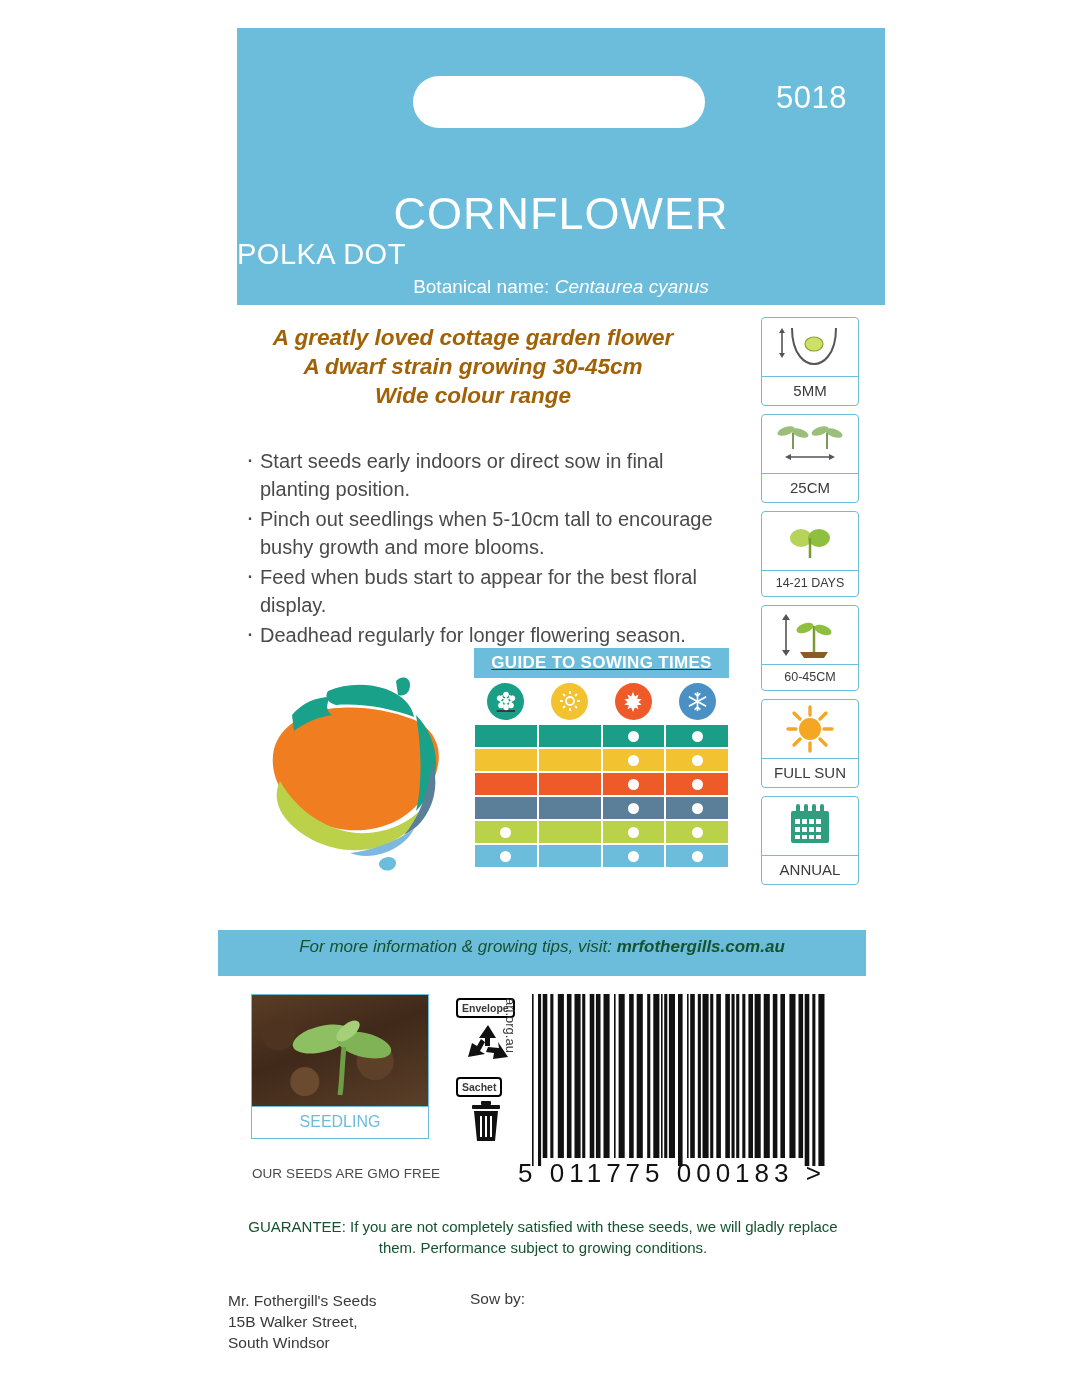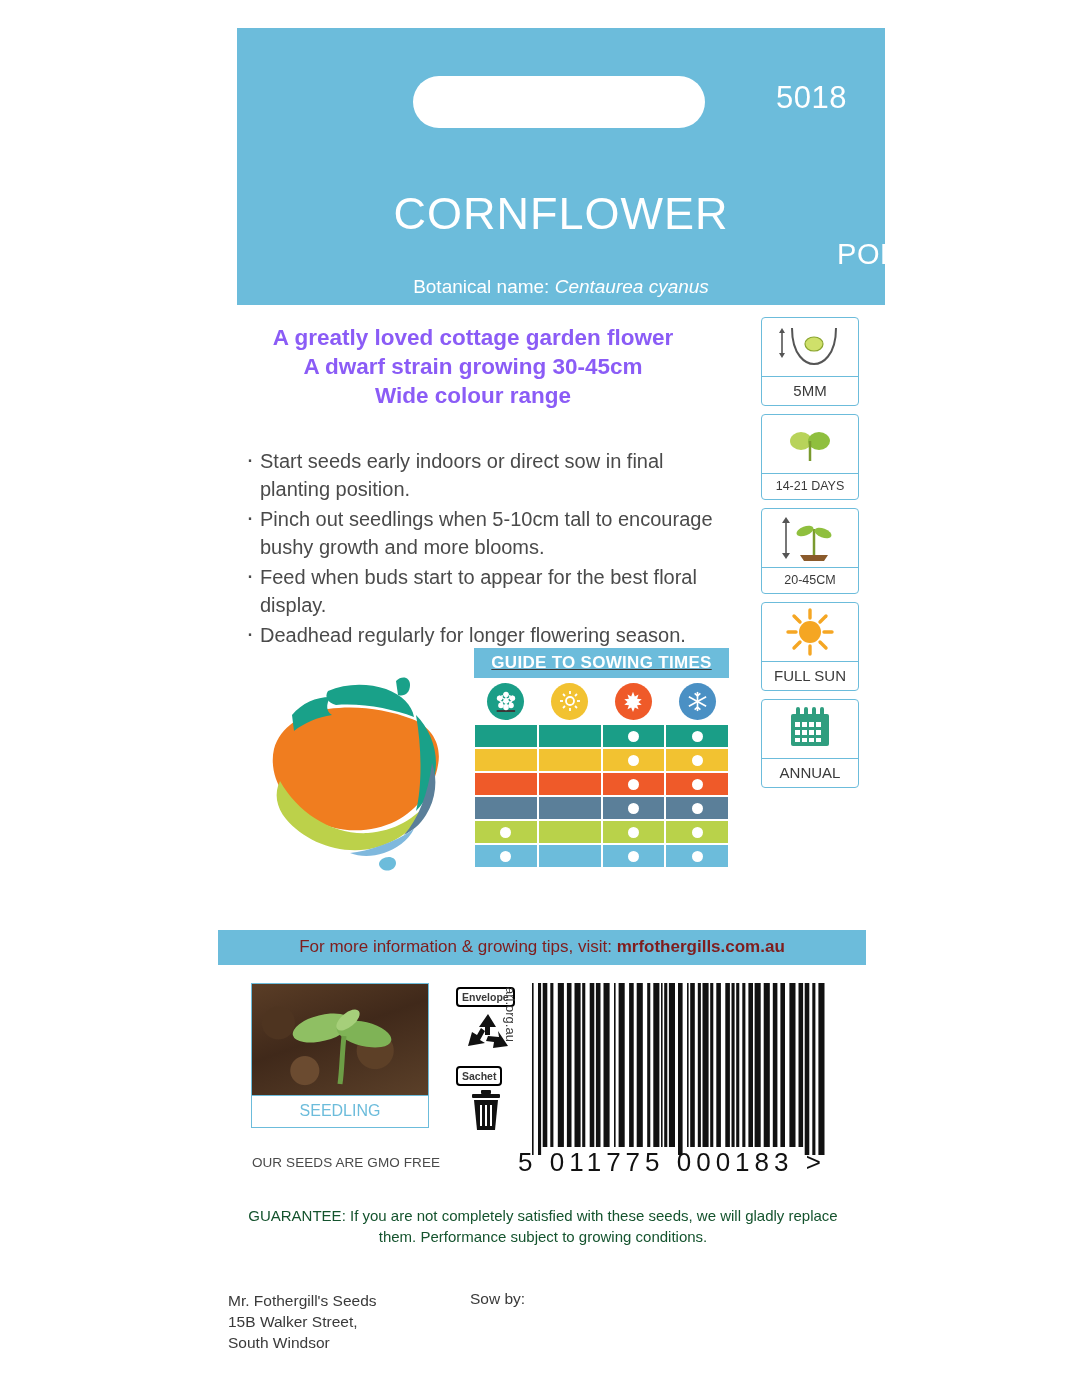--- a/index.html
+++ b/index.html
@@ -42,21 +42,21 @@
     position:absolute;
     top:160px;left:0;width:648px;
     text-align:center;
     font-size:45px;
     color:#ffffff;
     letter-spacing:1px;
   }
   .subtitle{
     position:absolute;
     top:210px;left:0;width:769px;
-    text-align:right;
+    text-align:left;
     font-size:29px;
     color:#ffffff;
     letter-spacing:.5px;
   }
   .botanical{
     position:absolute;
     top:248px;left:0;width:648px;
     text-align:center;
     font-size:19px;
     color:#ffffff;
@@ -68,24 +68,25 @@
     position:relative;
     width:648px;
     height:625px;
     background:#ffffff;
   }
   .claims{
     position:absolute;
     left:10px;top:18px;
     width:490px;
     text-align:center;
+    font-style:italic;
     font-weight:bold;
     font-size:22.5px;
     line-height:29px;
-    color:#8b5cf6;
+    color:#a16207;
   }
   .bullets{
     position:absolute;
     left:26px;top:142px;
     width:480px;
     font-size:20px;
     line-height:28px;
     color:#4a4a4a;
   }
   .bullets li{
@@ -173,25 +174,26 @@
     font-size:15px;
     padding:5px 0 6px;
     color:#3a3a3a;
   }
   .iconbox .lbl.small{font-size:12.5px;}
 
   
   .infobar{
     width:648px;
     background:#6cbcdb;
-    color:#7f1d1d;
+    color:#14532d;
     text-align:center;
     font-size:17px;
-    padding:7px 0 8px;
+    padding:7px 0 19px;
     box-sizing:border-box;
+    font-style:italic;
   }
   .infobar b{font-weight:bold;}
 
   
   .footer{
     position:relative;
     width:648px;
     height:290px;
     background:#ffffff;
   }
@@ -487,20 +489,42 @@
             <g stroke="#555" stroke-width="1.6">
               <line x1="12" y1="8" x2="12" y2="34"></line>
               <path d="M12 6 l-3 5 h6 z" fill="#555" stroke="none"></path>
               <path d="M12 36 l-3 -5 h6 z" fill="#555" stroke="none"></path>
             </g>
           </svg>
         </div>
         <div class="lbl">5MM</div>
       </div>
 
+      <div class="iconbox">
+        <div class="art">
+          <svg width="84" height="50" viewBox="0 0 84 50">
+            <g fill="#9bbf7a">
+              <ellipse cx="18" cy="12" rx="9" ry="4" transform="rotate(-20 18 12)"></ellipse>
+              <ellipse cx="32" cy="14" rx="9" ry="4" transform="rotate(20 32 14)"></ellipse>
+              <ellipse cx="52" cy="12" rx="9" ry="4" transform="rotate(-20 52 12)"></ellipse>
+              <ellipse cx="66" cy="14" rx="9" ry="4" transform="rotate(20 66 14)"></ellipse>
+            </g>
+            <g stroke="#7a9a5c" stroke-width="2">
+              <line x1="25" y1="14" x2="25" y2="30"></line>
+              <line x1="59" y1="14" x2="59" y2="30"></line>
+            </g>
+            <g stroke="#555" stroke-width="1.6">
+              <line x1="20" y1="38" x2="64" y2="38"></line>
+              <path d="M17 38 l6 -3 v6 z" fill="#555" stroke="none"></path>
+              <path d="M67 38 l-6 -3 v6 z" fill="#555" stroke="none"></path>
+            </g>
+          </svg>
+        </div>
+        <div class="lbl">25CM</div>
+      </div>
 
       <div class="iconbox">
         <div class="art">
           <svg width="70" height="50" viewBox="0 0 70 50">
             <ellipse cx="26" cy="22" rx="11" ry="9" fill="#b8d35a"></ellipse>
             <ellipse cx="44" cy="22" rx="11" ry="9" fill="#8fbf3e"></ellipse>
             <line x1="35" y1="22" x2="35" y2="42" stroke="#7a9a2e" stroke-width="2.5"></line>
           </svg>
         </div>
         <div class="lbl small">14-21 DAYS</div>
@@ -513,21 +537,21 @@
               <line x1="16" y1="10" x2="16" y2="44"></line>
               <path d="M16 6 l-4 6 h8 z" fill="#555" stroke="none"></path>
               <path d="M16 48 l-4 -6 h8 z" fill="#555" stroke="none"></path>
             </g>
             <path d="M44 44 V18" stroke="#7a9a2e" stroke-width="2.5" fill="none"></path>
             <ellipse cx="35" cy="20" rx="9" ry="4.5" fill="#8fbf3e" transform="rotate(-20 35 20)"></ellipse>
             <ellipse cx="53" cy="22" rx="9" ry="4.5" fill="#8fbf3e" transform="rotate(20 53 22)"></ellipse>
             <path d="M30 44 h28 l-4 6 h-20 z" fill="#8a5a2b"></path>
           </svg>
         </div>
-        <div class="lbl small">20-45CM</div>
+        <div class="lbl small">60-45CM</div>
       </div>
 
       <div class="iconbox">
         <div class="art">
           <svg width="56" height="52" viewBox="0 0 56 52">
             <g fill="#f5a623">
               <circle cx="28" cy="26" r="11"></circle>
               <g stroke="#f5a623" stroke-width="3.4" stroke-linecap="round">
                 <line x1="28" y1="4" x2="28" y2="12"></line>
                 <line x1="28" y1="40" x2="28" y2="48"></line>

